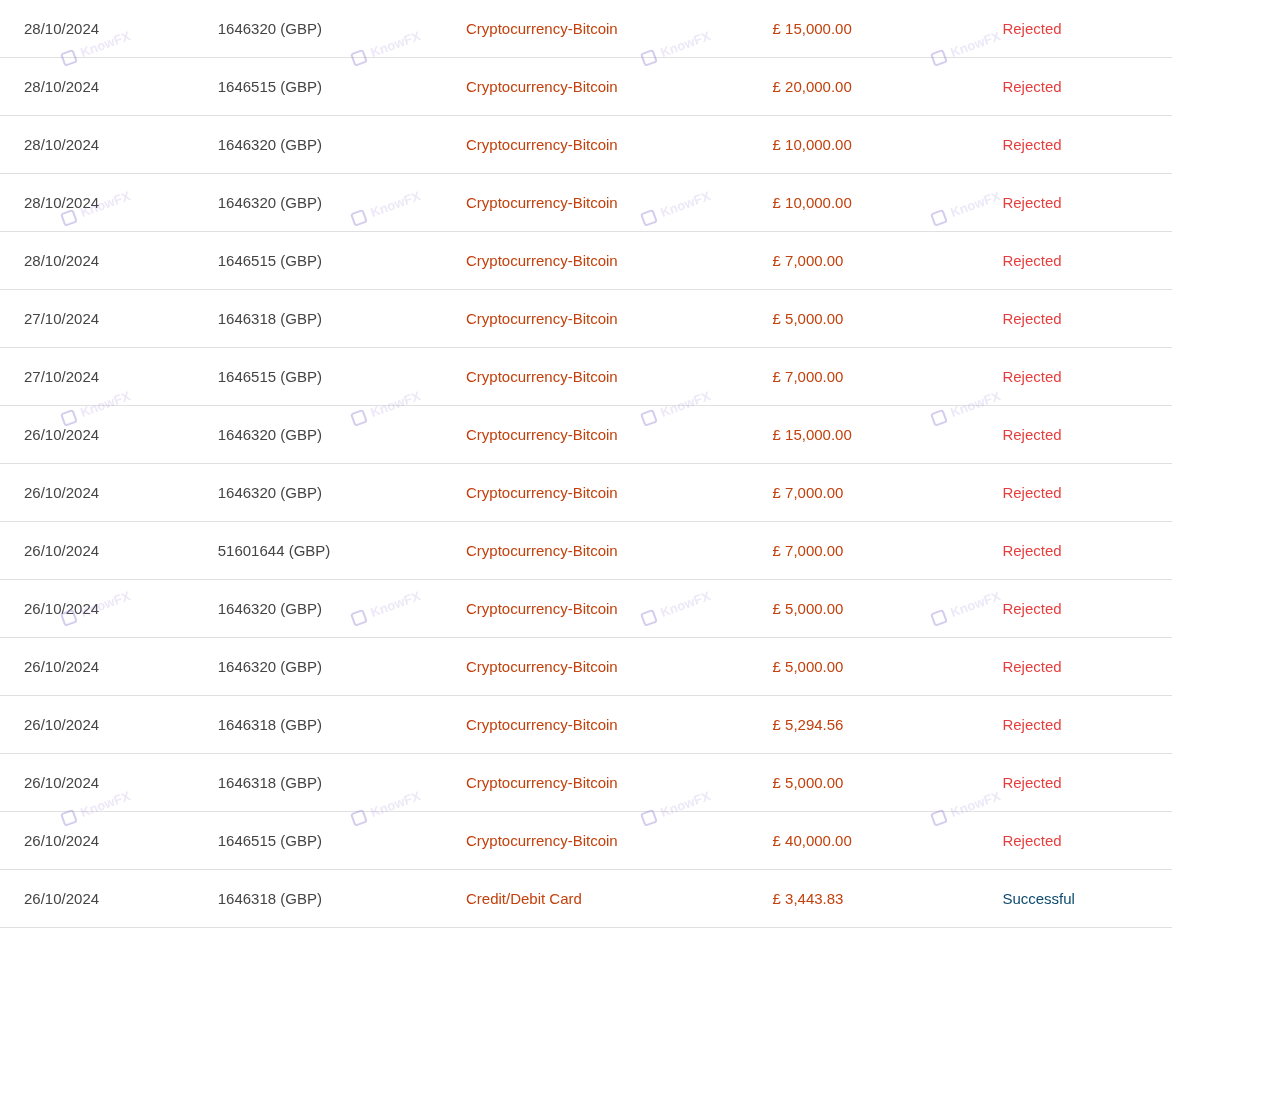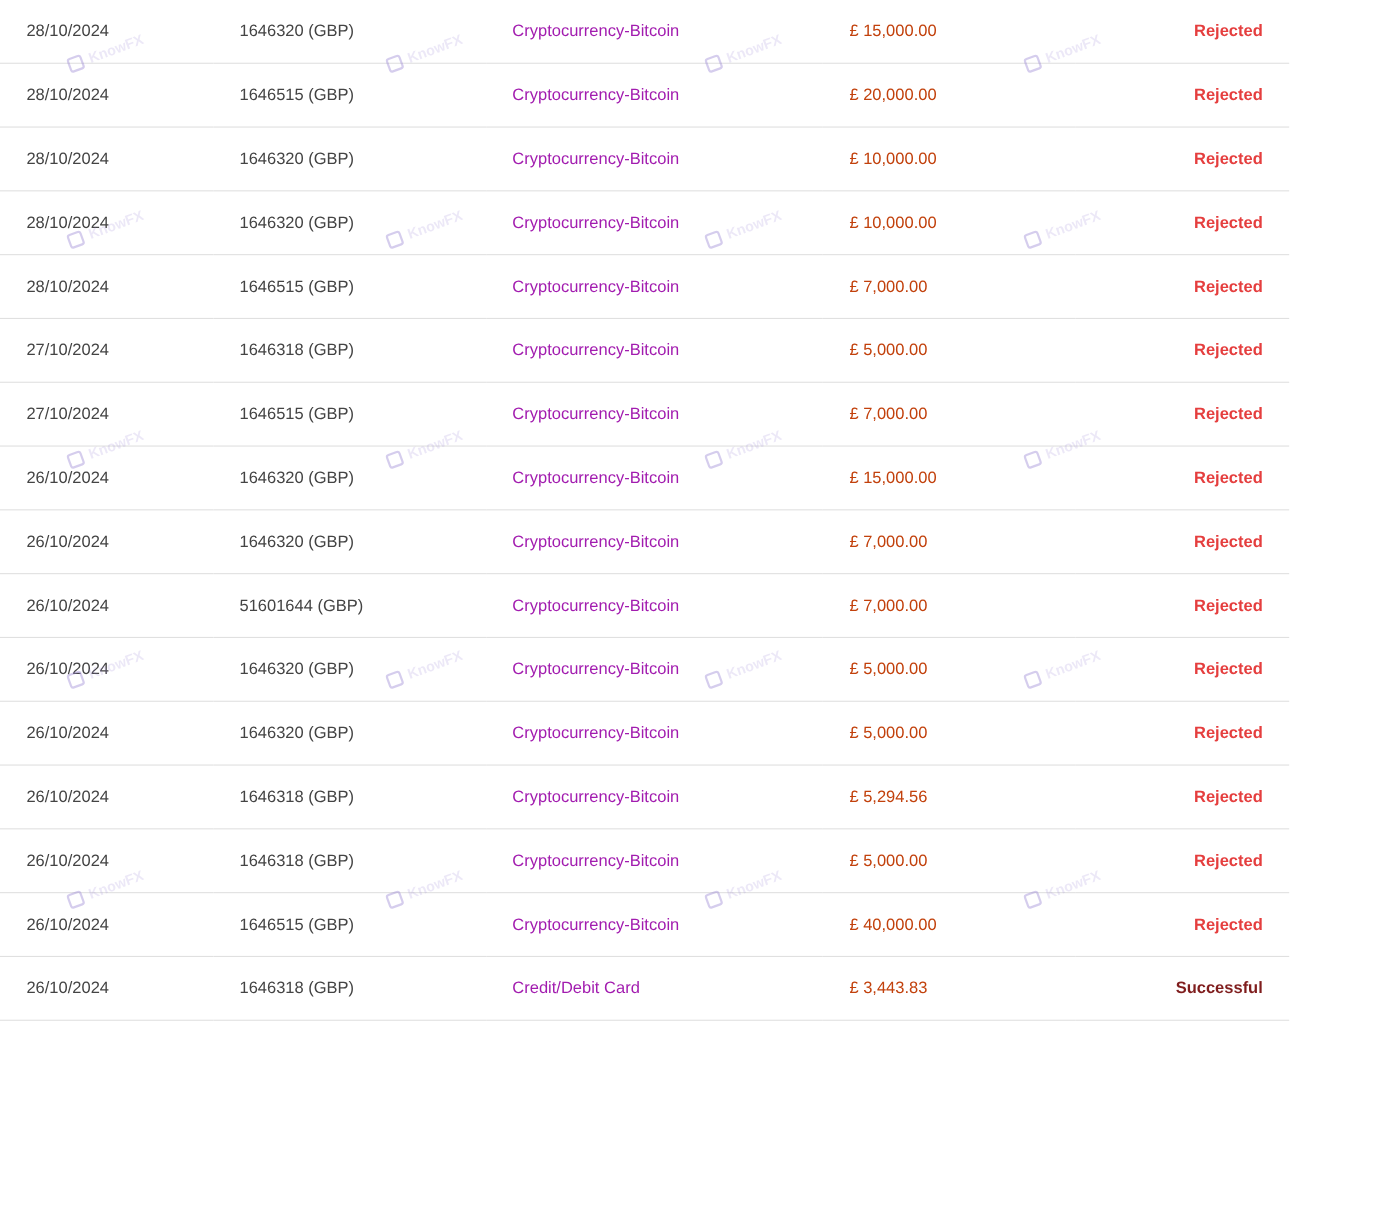--- a/index.html
+++ b/index.html
@@ -41,40 +41,39 @@
       color: #444;
     }
 
     td:nth-child(2) {
       width: 260px;
       color: #444;
     }
 
     td:nth-child(3) {
       width: 320px;
-      color: #a21caf;
+      color: #c2410c;
     }
 
     td:nth-child(4) {
       width: 240px;
       color: #c2410c;
     }
 
     td:nth-child(5) {
       width: 200px;
-      text-align: right;
-      font-weight: 700;
+      font-weight: 400;
     }
 
     .status-rejected {
       color: #e53e3e;
     }
 
     .status-successful {
-      color: #7f1d1d;
+      color: #0c4a6e;
     }
 
     
     .watermark-container {
       position: absolute;
       top: 0;
       left: 0;
       width: 100%;
       height: 100%;
       pointer-events: none;

